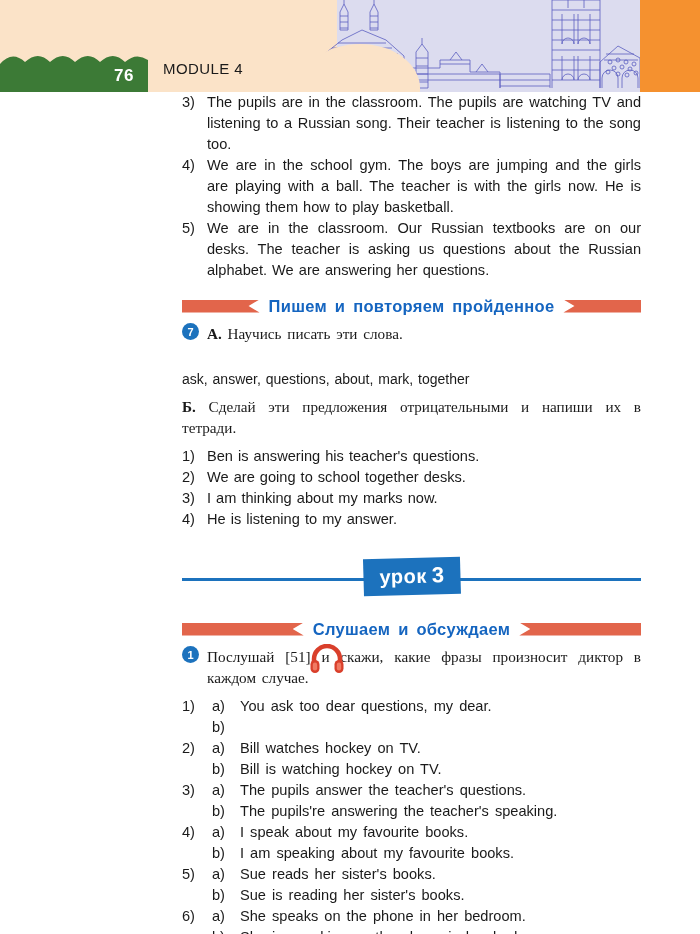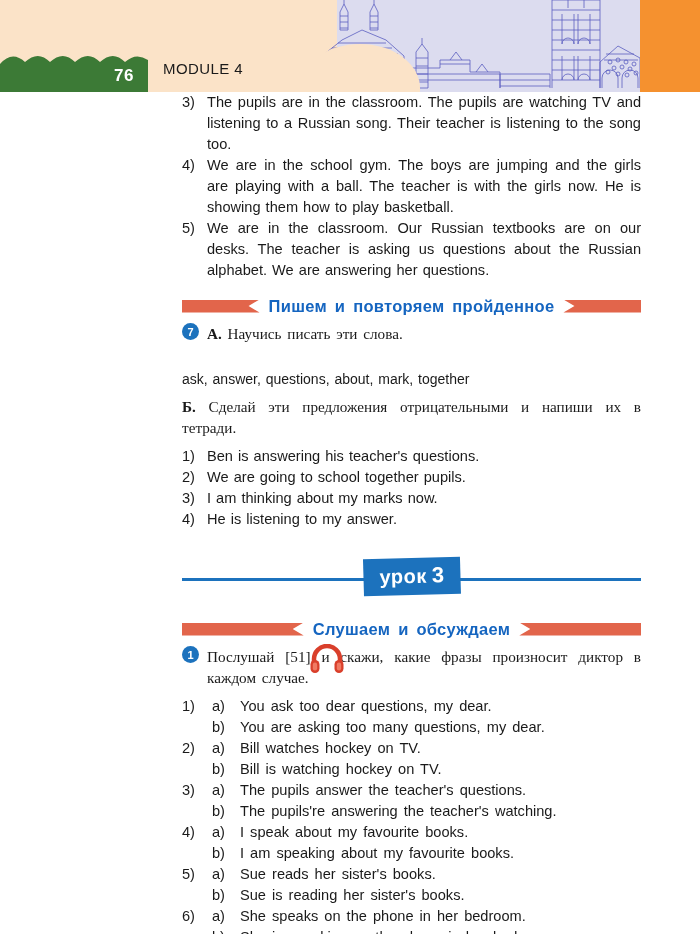--- a/index.html
+++ b/index.html
@@ -360,21 +360,21 @@
       <span>Сделай эти предложения отрицательными и напиши их в тетради.</span>
     </div>
 
     <ul class="numlist">
       <li class="num-item">
         <span class="marker">1)</span>
         <span class="body">Ben is answering his teacher's questions.</span>
       </li>
       <li class="num-item">
         <span class="marker">2)</span>
-        <span class="body">We are going to school together pupils.</span>
+        <span class="body">We are going to school together desks.</span>
       </li>
       <li class="num-item">
         <span class="marker">3)</span>
         <span class="body">I am thinking about my marks now.</span>
       </li>
       <li class="num-item">
         <span class="marker">4)</span>
         <span class="body">He is listening to my answer.</span>
       </li>
     </ul>
@@ -408,21 +408,20 @@
 
     <ul class="ablist" style="margin-top:8px;">
       <li class="ab-item">
         <span class="ab-num">1)</span>
         <span class="ab-let">a)</span>
         <span class="ab-text">You ask too dear questions, my dear.</span>
       </li>
       <li class="ab-item">
         <span class="ab-num"></span>
         <span class="ab-let">b)</span>
-        <span class="ab-text">You are asking too many questions, my dear.</span>
       </li>
 
       <li class="ab-item">
         <span class="ab-num">2)</span>
         <span class="ab-let">a)</span>
         <span class="ab-text">Bill watches hockey on TV.</span>
       </li>
       <li class="ab-item">
         <span class="ab-num"></span>
         <span class="ab-let">b)</span>
@@ -430,21 +429,21 @@
       </li>
 
       <li class="ab-item">
         <span class="ab-num">3)</span>
         <span class="ab-let">a)</span>
         <span class="ab-text">The pupils answer the teacher's questions.</span>
       </li>
       <li class="ab-item">
         <span class="ab-num"></span>
         <span class="ab-let">b)</span>
-        <span class="ab-text">The pupils're answering the teacher's watching.</span>
+        <span class="ab-text">The pupils're answering the teacher's speaking.</span>
       </li>
 
       <li class="ab-item">
         <span class="ab-num">4)</span>
         <span class="ab-let">a)</span>
         <span class="ab-text">I speak about my favourite books.</span>
       </li>
       <li class="ab-item">
         <span class="ab-num"></span>
         <span class="ab-let">b)</span>

